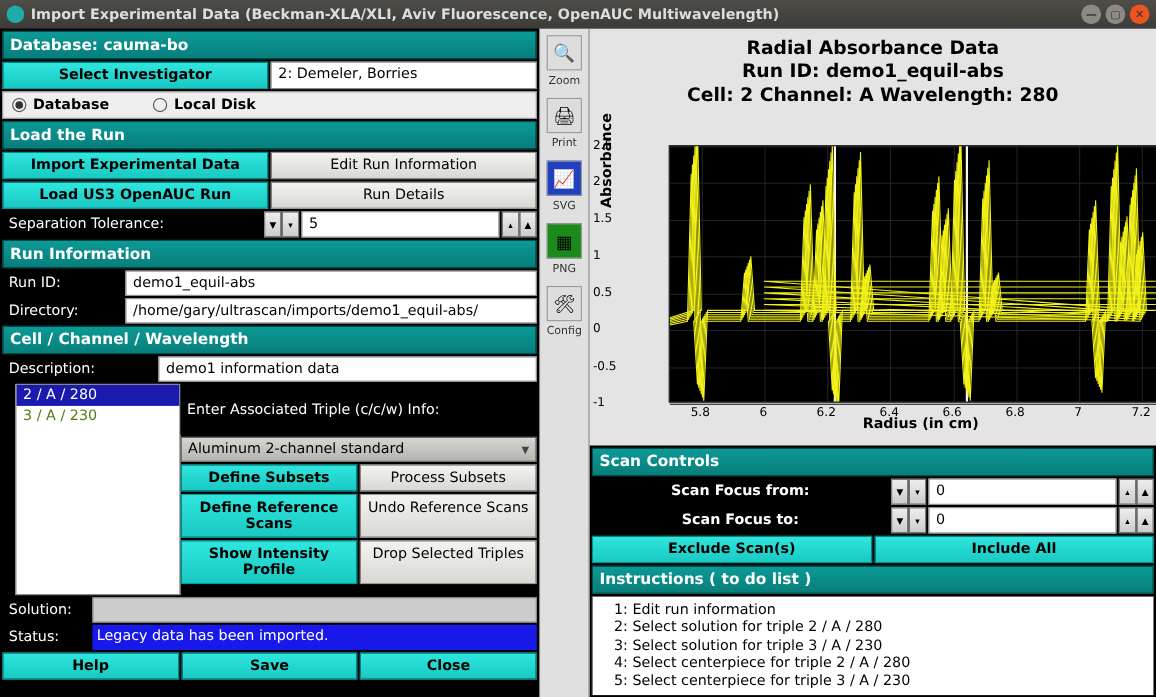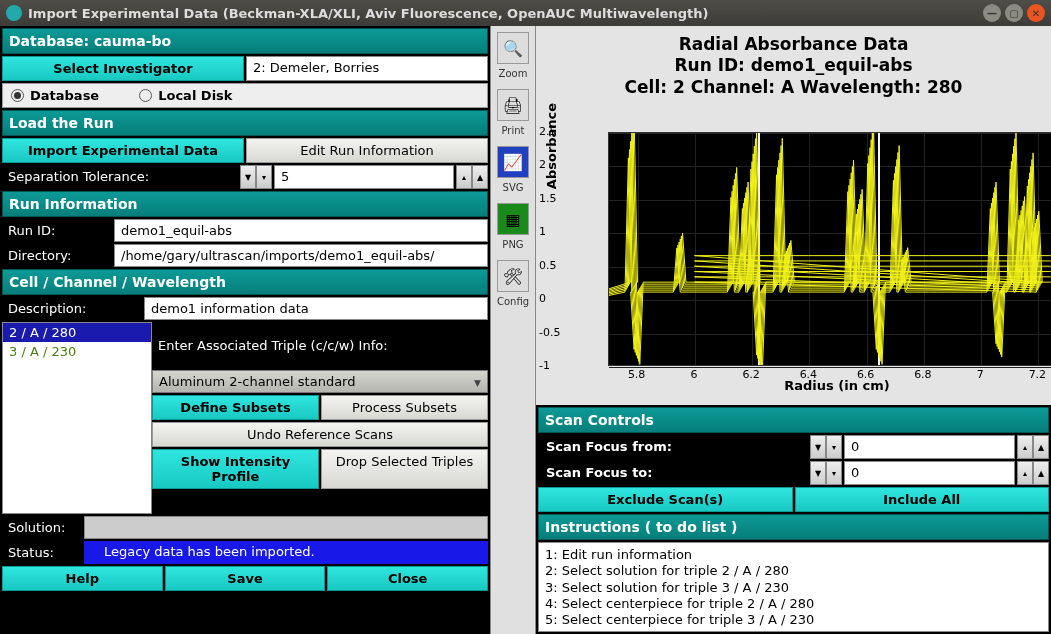--- a/index.html
+++ b/index.html
@@ -32,46 +32,46 @@
 .radio-row { background:#eee; border:1px solid #999; padding:4px 8px; display:flex; gap:40px; font-size:13px; font-weight:bold; }
 .radio-row label { display:flex; align-items:center; gap:6px; }
 .radio { width:13px; height:13px; border-radius:50%; border:1px solid #555; display:inline-flex; align-items:center; justify-content:center; }
 .radio.checked::after { content:""; width:7px; height:7px; border-radius:50%; background:#333; }
 .spin-btn { width:16px; height:24px; background:linear-gradient(#eee,#ccc); border:1px solid #888; font-size:8px; display:flex; align-items:center; justify-content:center; cursor:pointer; }
 
 .listbox { background:#fff; border:1px solid #888; font-size:13px; }
 .listbox .item { padding:2px 6px; color:#4d7c0f;}
 .listbox .item.sel { background:#1a1aaf; color:#fff; }
 
-.tripleblock { display:flex; }
+.tripleblock { display:flex;margin-left:12px; }
 .tripleblock .listcol { width:150px; }
 .tripleblock .btncol { flex:1; display:flex; flex-direction:column; gap:2px; }
 
-.status-blue { background:#1818e8; color:#fff; font-size:13px; padding:3px 20px; flex:1;}
+.status-blue { background:#1818e8; color:#fff; font-size:13px; padding:3px 4px; flex:1;}
 
 .mid .ico { width:32px; height:32px; background:#ddd; border:1px solid #999; display:flex; align-items:center; justify-content:center; font-size:16px; }
 .mid .ilabel { font-size:10px; color:#333; margin-bottom:6px; }
 
 .chart-area { background:#e4e4e4; height:390px; position:relative; padding:8px 10px 4px 10px; }
 .chart-title { text-align:center; font-weight:bold; font-size:17px; line-height:1.25; }
 .plotframe { position:absolute; left:72px; top:106px; width:458px; height:234px; background:#000; border:1px solid #333; }
 .ylab { position:absolute; left:8px; top:220px; transform:rotate(-90deg); transform-origin:left top; font-size:13px; font-weight:bold; width:200px; text-align:center;}
 .xlab { position:absolute; left:72px; top:352px; width:458px; text-align:center; font-size:13px; font-weight:bold;}
 .ytick { position:absolute; right:462px; width:50px; font-size:11px; }
 .xtick { position:absolute; top:342px; font-size:11px; text-align:center; width:30px; }
 .grid-h { position:absolute; left:0; width:100%; height:0; border-top:1px solid #222; }
 .grid-v { position:absolute; top:0; height:100%; width:0; border-left:1px solid #222; }
 .whiteline { position:absolute; top:0; height:100%; width:2px; background:#f5f5ee; }
 
 .scan-controls { display:flex; flex-direction:column; gap:2px; padding:2px; }
 .sc-row { display:flex; gap:2px; align-items:stretch; }
-.sc-label { background:#000; color:#fff; font-weight:bold; font-size:13px; text-align:left; padding:4px 8px; flex: 0 0 270px; }
+.sc-label { background:#000; color:#fff; font-weight:bold; font-size:13px; text-align:center; padding:4px 8px; flex: 0 0 270px; }
 .sc-spin-cluster { display:flex; }
 
-.instructions { background:#fff; border:1px solid #888; font-size:13px; padding:4px 6px; overflow-y:scroll; height:90px; line-height:1.25; }
+.instructions { background:#fff; border:1px solid #888; font-size:13px; padding:4px 19px; overflow-y:scroll; height:90px; line-height:1.25; }
 
 .select { background:linear-gradient(#d6d6d0,#b5b5af); border:1px solid #777; padding:3px 6px; font-size:13px; display:flex; justify-content:space-between; align-items:center; cursor:pointer;}
 .caret::after { content:"▼"; font-size:9px; color:#444; }
 
 svg.trace { position:absolute; left:0; top:0; width:100%; height:100%; }
 </style>
 </head>
 <body>
 
 <div class="titlebar">
@@ -101,20 +101,24 @@
           <span>Local Disk</span>
         </label>
     </div>
 
     <div class="banner">Load the Run</div>
     <div class="row">
       <div class="btn-teal">Import Experimental Data</div>
       <div class="btn-gray">Edit Run Information</div>
     </div>
     <div class="row">
+      <div class="btn-teal">Load US3 OpenAUC Run</div>
+      <div class="btn-gray">Run Details</div>
+    </div>
+    <div class="row">
       <div class="label-dark fixed" style="width:236px">Separation Tolerance:</div>
       <div class="sc-spin-cluster fixed">
         <div class="spin-btn">▼</div>
         <div class="spin-btn">▾</div>
       </div>
       <div class="input">5</div>
       <div class="sc-spin-cluster fixed">
         <div class="spin-btn">▴</div>
         <div class="spin-btn">▲</div>
       </div>
@@ -145,20 +149,21 @@
         <div class="label-dark" style="height:46px; display:flex; align-items:center">Enter Associated Triple (c/c/w) Info:</div>
         <div class="select">
             <span>Aluminum 2-channel standard</span>
             <span class="caret"></span>
           </div>
         <div class="row">
           <div class="btn-teal">Define Subsets</div>
           <div class="btn-gray">Process Subsets</div>
         </div>
         <div class="row">
+          <div class="btn-teal">Define Reference Scans</div>
           <div class="btn-gray">Undo Reference Scans</div>
         </div>
         <div class="row">
           <div class="btn-teal">Show Intensity Profile</div>
           <div class="btn-gray">Drop Selected Triples</div>
         </div>
       </div>
     </div>
 
     <div class="row">

